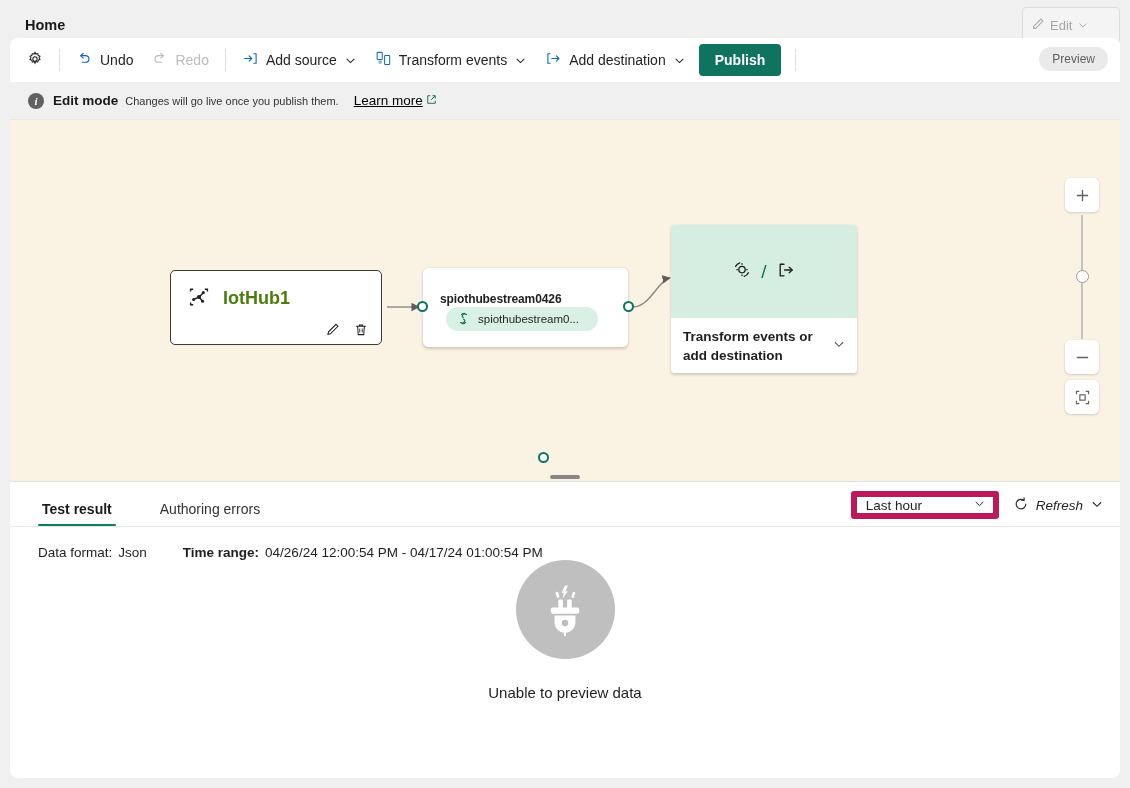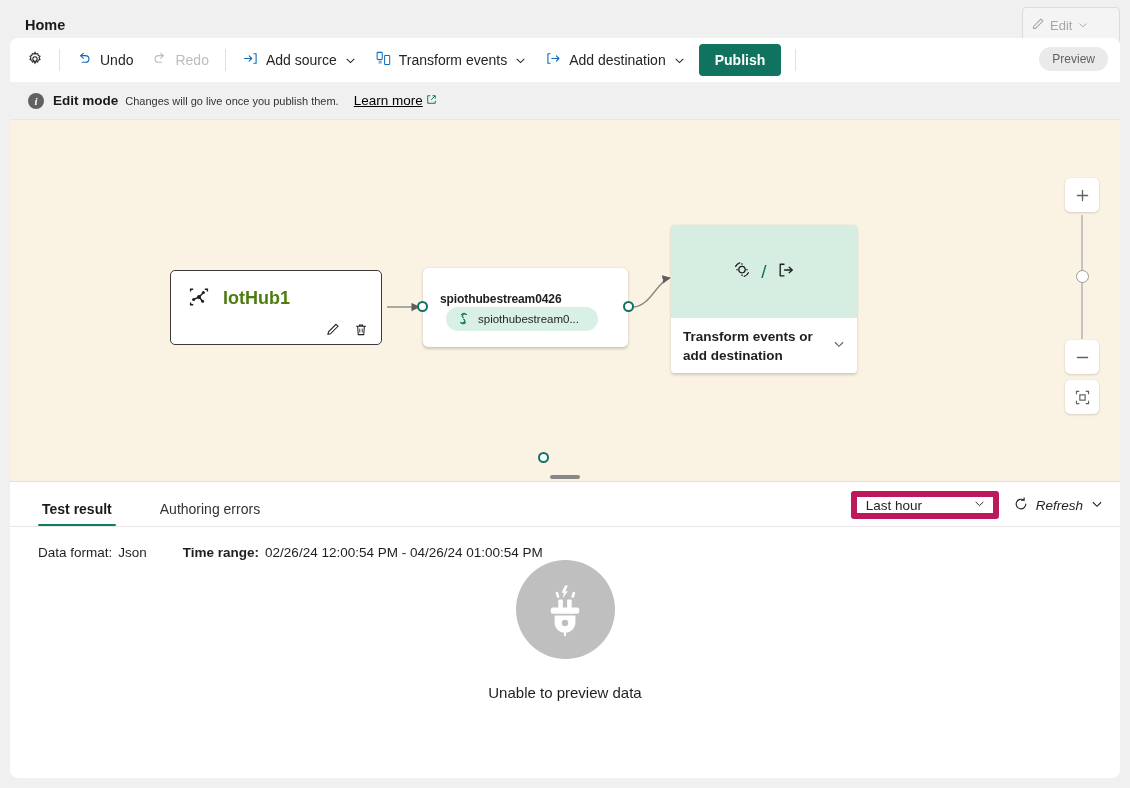--- a/index.html
+++ b/index.html
@@ -607,21 +607,21 @@
               </svg>
           </span>
         </div>
       </div>
     </div>
 
     <div class="meta-row">
       <span class="meta-lbl">Data format:</span>
       <span class="meta-val">Json</span>
       <span class="meta-strong">Time range:</span>
-      <span class="meta-val">02/26/24 12:00:54 PM - 04/26/24 01:00:54 PM</span>
+      <span class="meta-val">04/26/24 12:00:54 PM - 04/17/24 01:00:54 PM</span>
     </div>
 
     <div class="empty">
       <div class="empty-circle">
         <svg width="62" height="62" viewBox="0 0 62 62" fill="#ffffff">
           <path d="M31 6.5l-3.4 7.2h2.3l-1.2 5.6 5.1-7.1h-2.4l2.5-5.7z"></path>
           <rect x="22.2" y="12.6" width="2.6" height="6.4" rx="1.3" transform="rotate(-18 23.5 15.8)"></rect>
           <rect x="38" y="12.6" width="2.6" height="6.4" rx="1.3" transform="rotate(18 39.3 15.8)"></rect>
           <rect x="24.3" y="20.6" width="4.6" height="9" rx="1"></rect>
           <rect x="33.1" y="20.6" width="4.6" height="9" rx="1"></rect>

